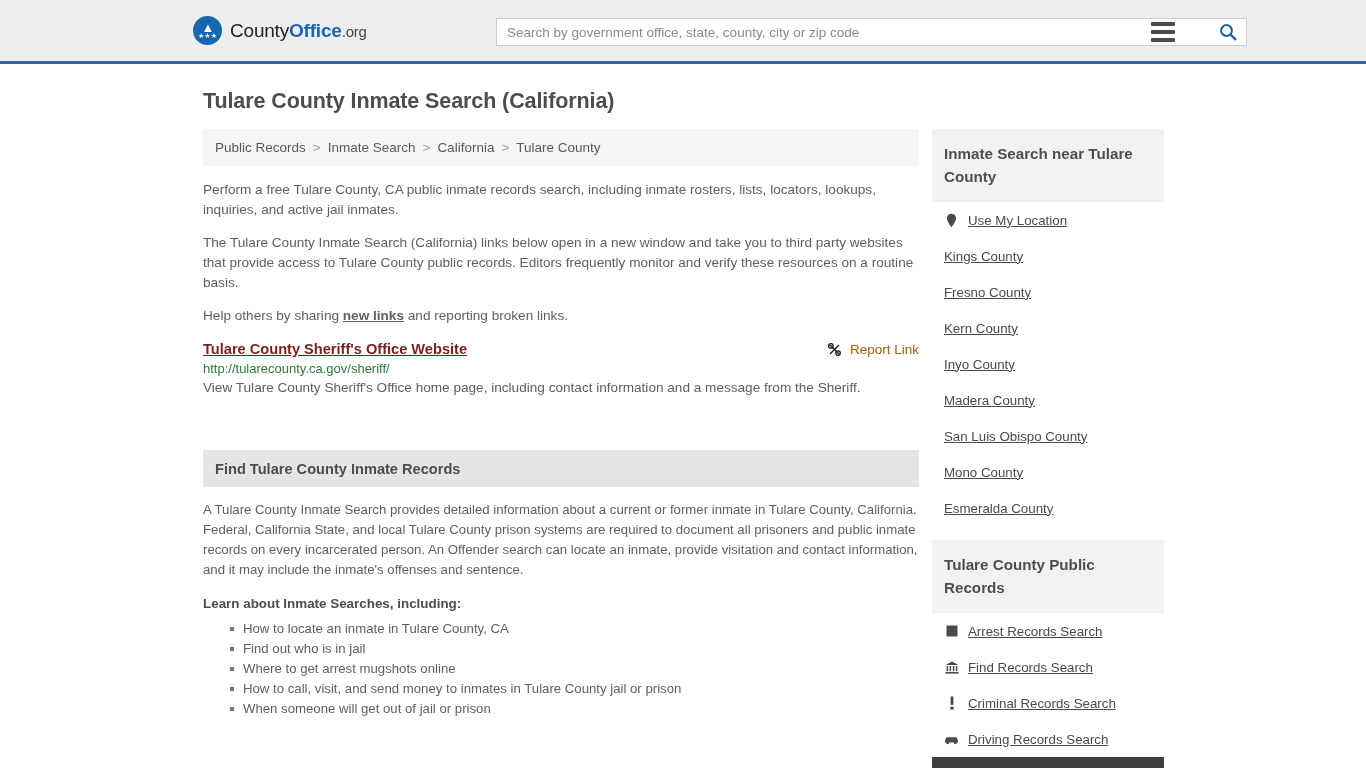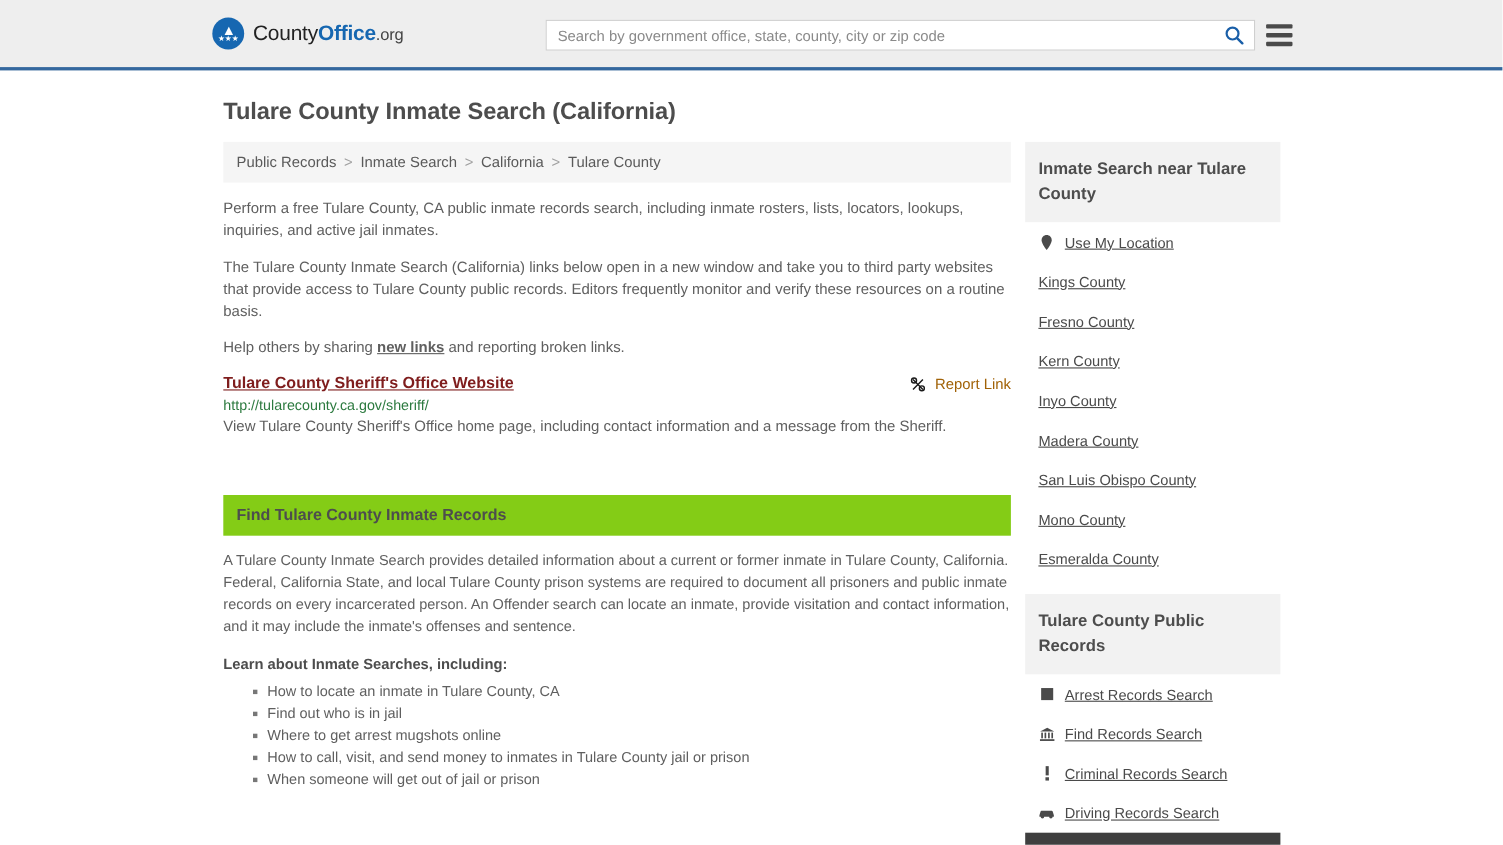--- a/index.html
+++ b/index.html
@@ -51,21 +51,21 @@
     letter-spacing: -0.2px;
     white-space: nowrap;
   }
   .logo-text .c1 { color: #222222; }
   .logo-text .c2 { color: #1667b1; font-weight: bold; }
   .logo-text .c3 { color: #444444; font-size: 15px; }
 
   .search-box {
     position: absolute;
     left: 496px; top: 18px;
-    width: 645px; height: 28px;
+    width: 751px; height: 28px;
     background: #ffffff;
     border: 1px solid #cfcfcf;
     display: flex;
     align-items: center;
   }
   .search-input {
     flex: 1;
     border: none; outline: none;
     height: 26px;
     padding: 0 10px;
@@ -170,21 +170,21 @@
   .result-desc {
     margin: 1px 0 0 0;
     font-size: 13.6px;
     line-height: 21px;
     color: #5f5f5f;
   }
 
   
   .section-head {
     margin-top: 52px;
-    background: #84cc16;
+    background: #e5e5e5;
     height: 37px;
     display: flex; align-items: center;
     padding: 0 12px;
     font-size: 14.6px;
     font-weight: bold;
     color: #4d4d4d;
   }
   .section-body { padding-top: 13px; }
   .section-body p {
     margin: 0 0 16px 0;

